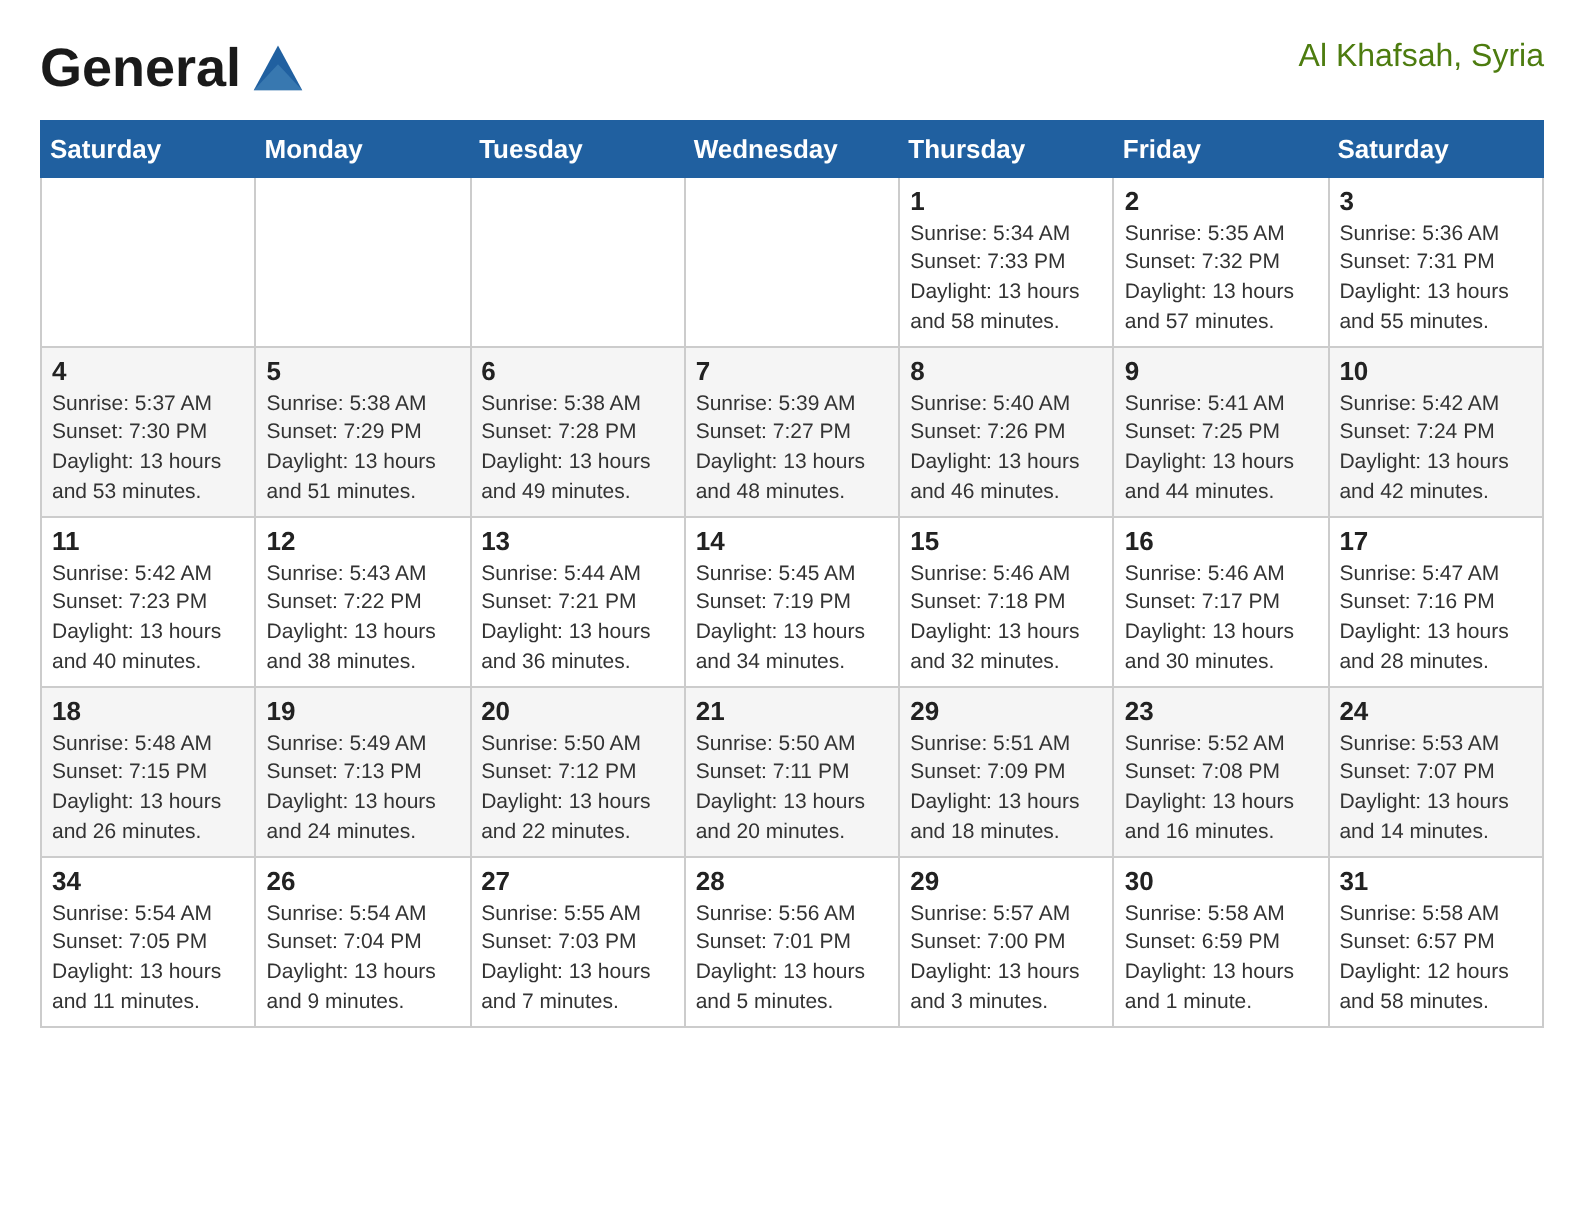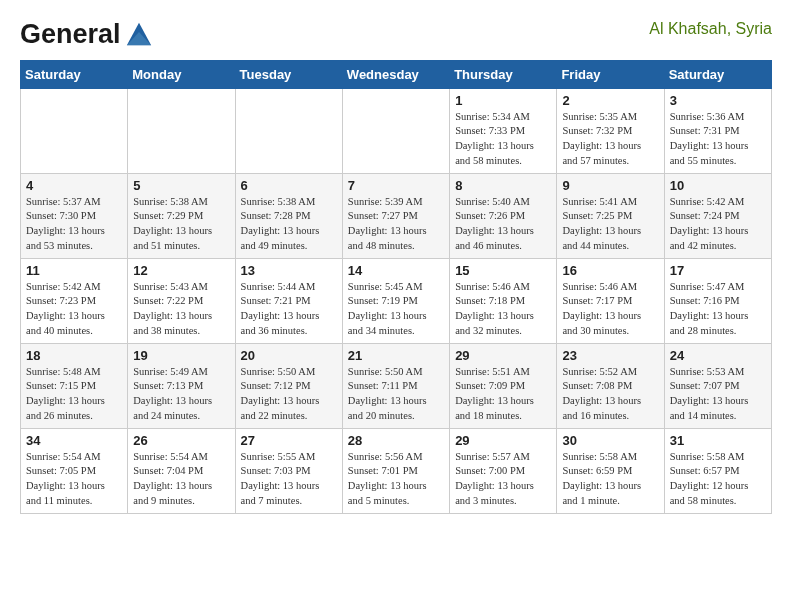--- a/index.html
+++ b/index.html
@@ -74,21 +74,20 @@
       font-size: 13px;
       font-weight: bold;
       color: #222;
       display: block;
       margin-bottom: 2px;
     }
     .day-info {
       color: #333;
       font-size: 10.5px;
       line-height: 1.4;
-      font-family: Liberation Serif, serif;
     }
     .empty-cell {
       background: #fff !important;
     }
   </style>
 </head>
 <body>
 
 <div class="header">
   <div class="logo">

